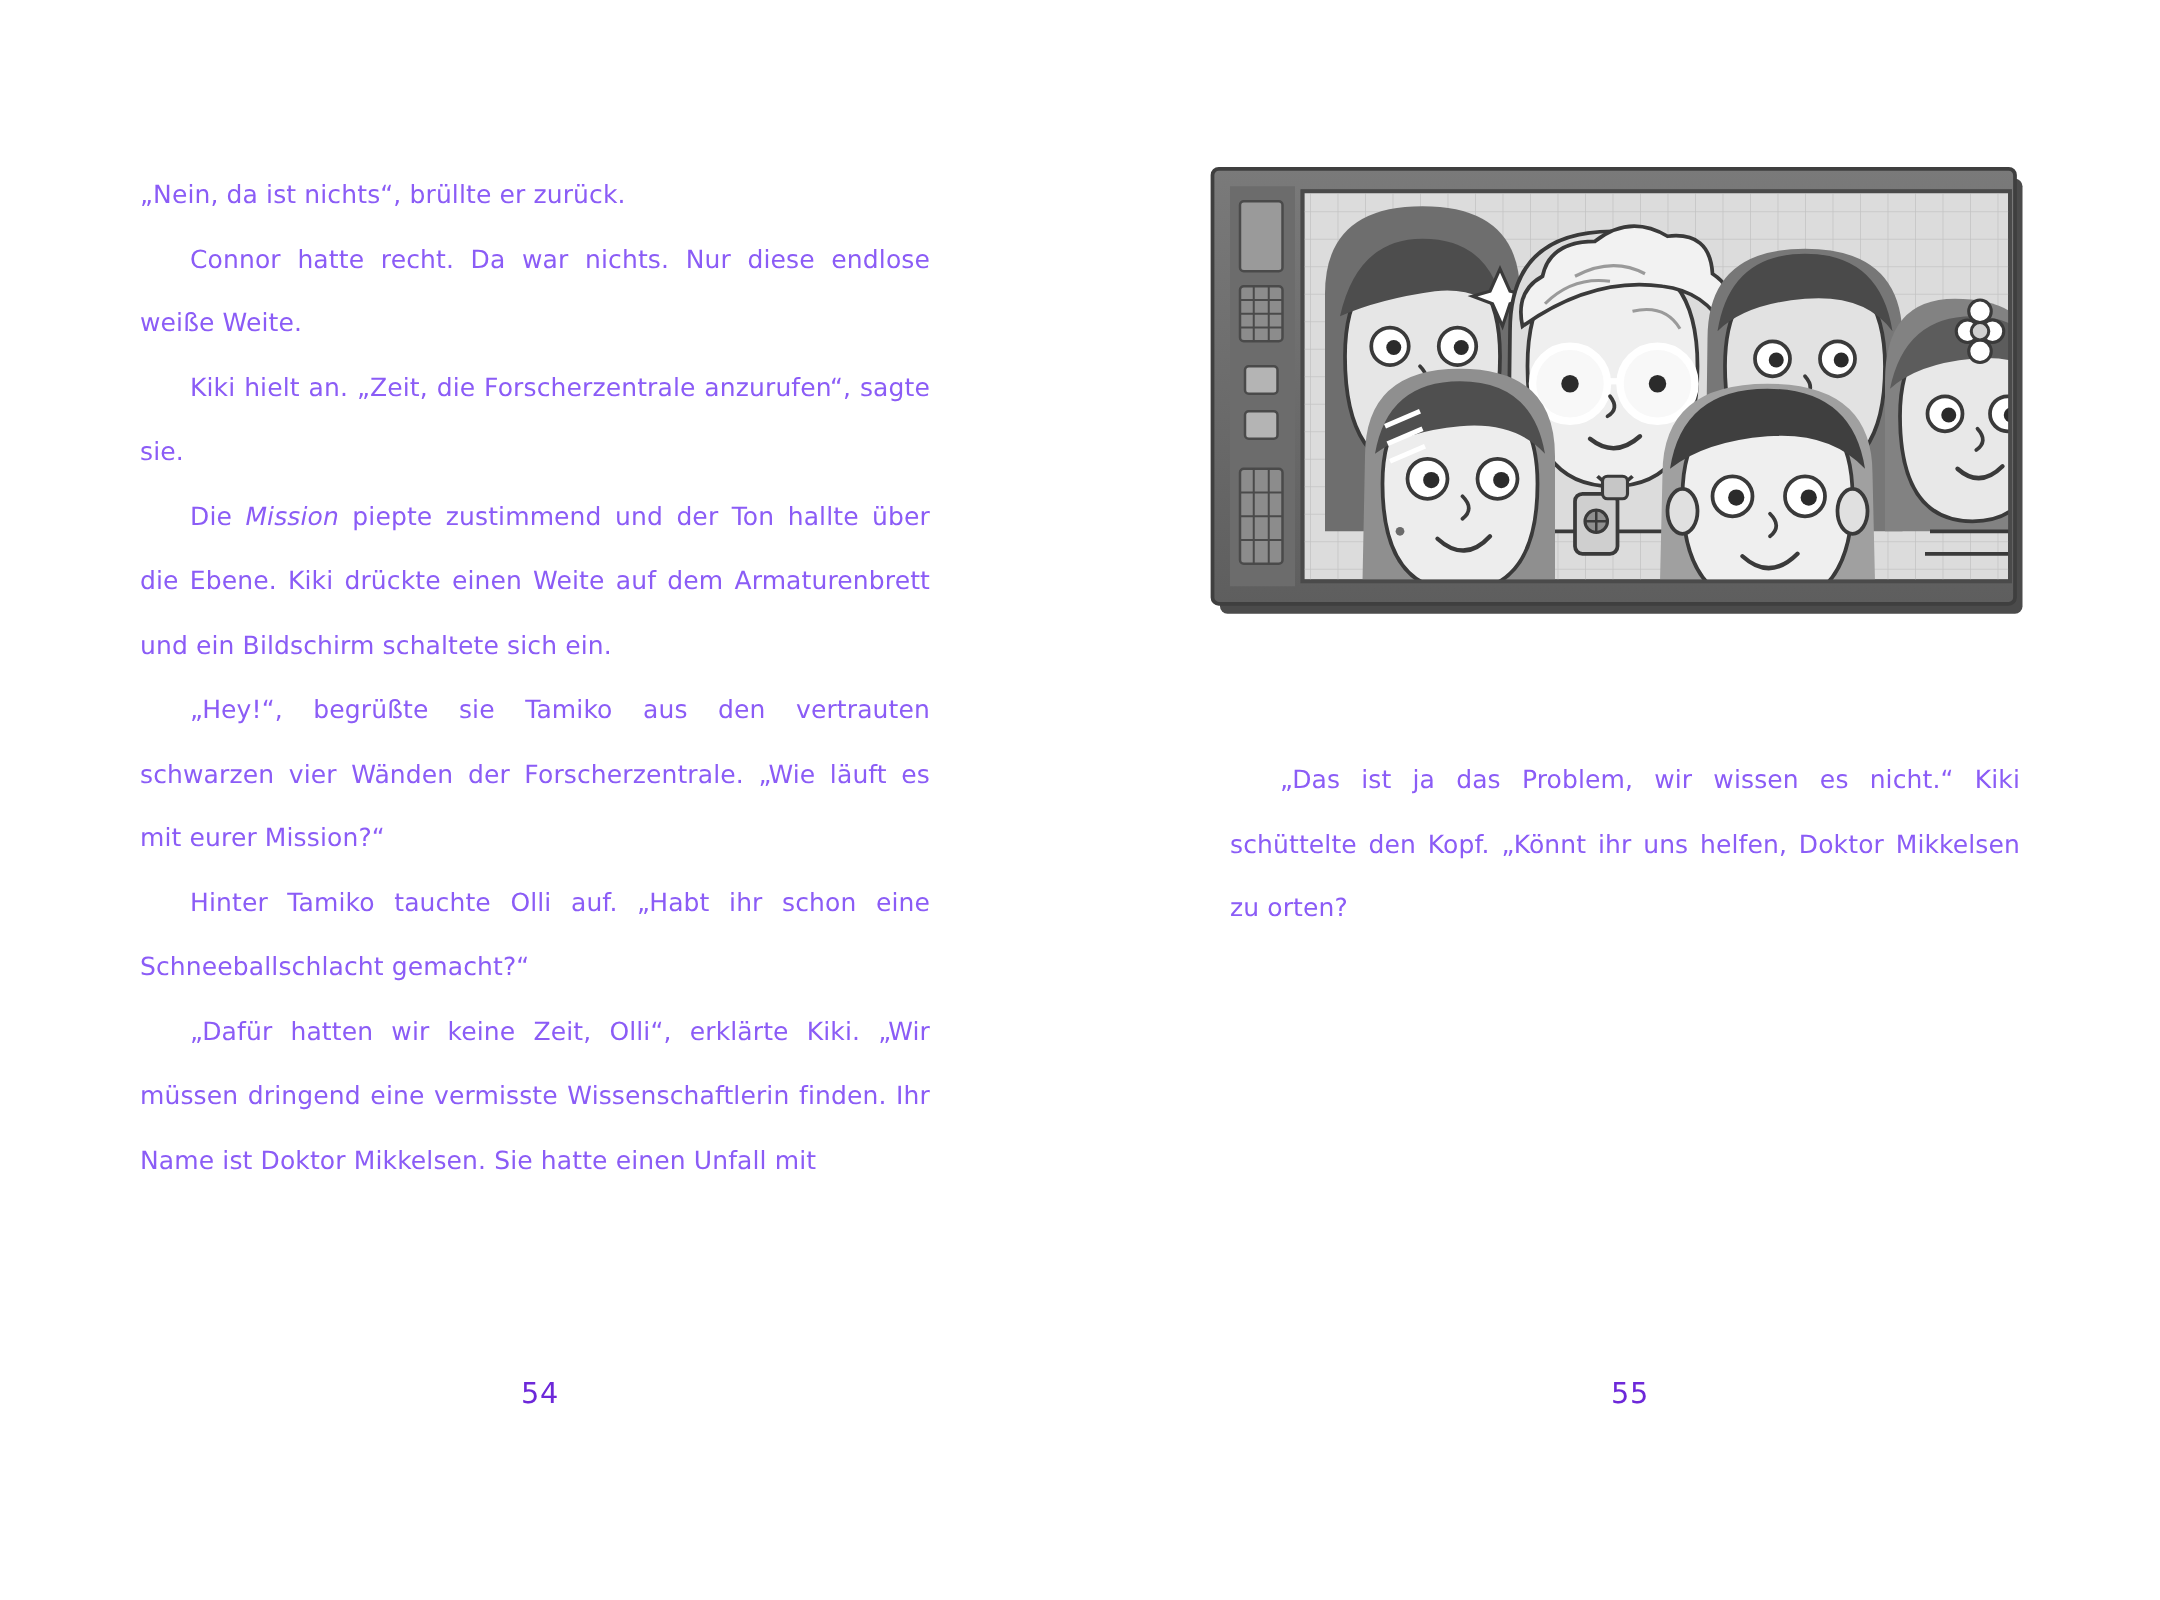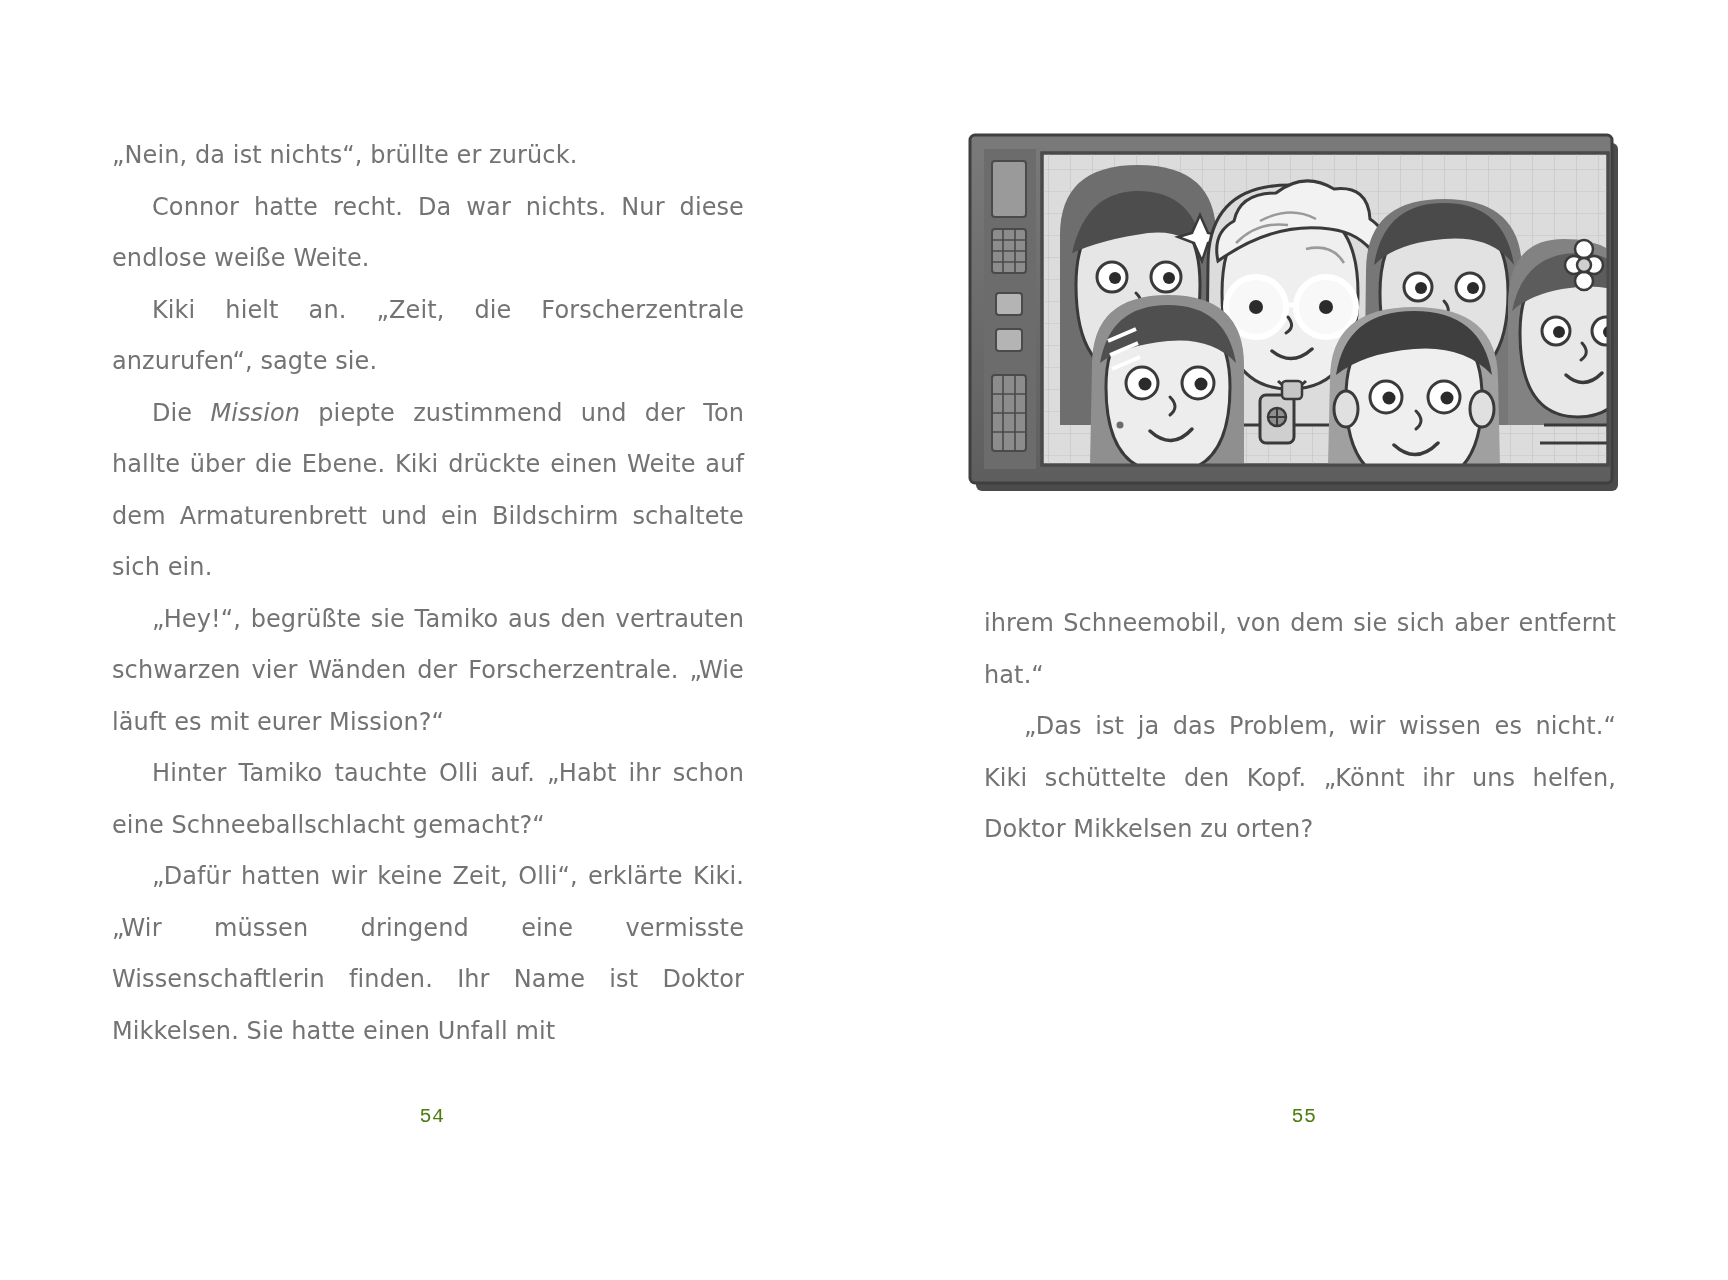--- a/index.html
+++ b/index.html
@@ -27,48 +27,47 @@
     box-sizing: border-box;
   }
   .page-left {
     padding: 130px 120px 0 112px;
   }
   .page-right {
     padding: 130px 112px 0 120px;
   }
   .body-text {
     font-family: "DejaVu Sans", sans-serif;
-    font-size: 24px;
+    font-size: 20px;
     line-height: 51.5px;
     text-align: justify;
     text-justify: inter-word;
     letter-spacing: 0.1px;
-    color: #737373;
+    color: #8b5cf6;
     font-weight: 400;
   }
   .body-text p {
     margin: 0;
     text-indent: 40px;
   }
   .body-text p.noindent {
     text-indent: 0;
   }
   .body-text em {
     font-style: italic;
   }
   .folio {
     position: absolute;
     bottom: 152px;
     width: 100%;
     left: 0;
     text-align: center;
-    font-size: 20px;
+    font-size: 23px;
     letter-spacing: 0.5px;
-    color: #4d7c0f;
-    font-family: Liberation Mono, monospace;
+    color: #6d28d9;
   }
   .page-left .folio { padding-right: 8px; }
   .page-right .folio { padding-left: 8px; }
 
   
   .illustration {
     position: absolute;
     top: 125px;
     left: 96px;
     width: 668px;
@@ -259,21 +258,20 @@
             <rect x="322" y="256" width="20" height="18" rx="4" fill="#c6c6c6" stroke="#3a3a3a" stroke-width="2.5"></rect>
           </g>
         </g>
 
         <rect x="82" y="28" width="566" height="312" fill="none" stroke="#4a4a4a" stroke-width="3"></rect>
       </svg>
     </div>
 
     <div class="right-col-text">
       <div class="body-text">
-        <p class="noindent">ihrem Schneemobil, von dem sie sich aber entfernt hat.“</p>
         <p>„Das ist ja das Problem, wir wissen es nicht.“ Kiki schüttelte den Kopf. „Könnt ihr uns helfen, Doktor Mikkelsen zu orten?</p>
       </div>
     </div>
 
     <div class="folio">55</div>
   </div>
 
 </div>
 
 </body></html>

